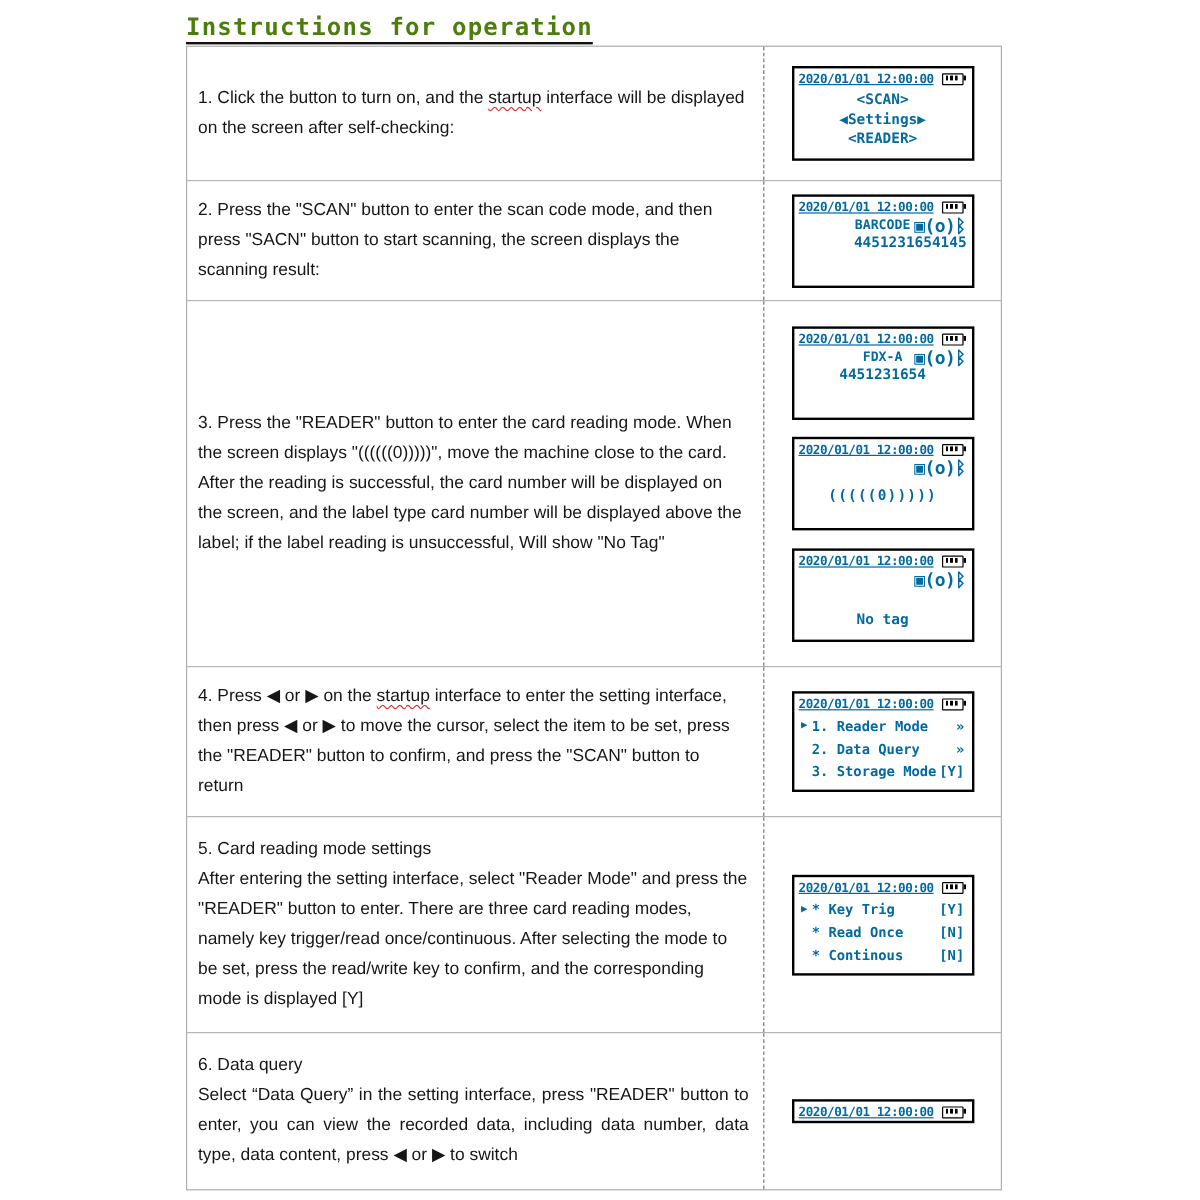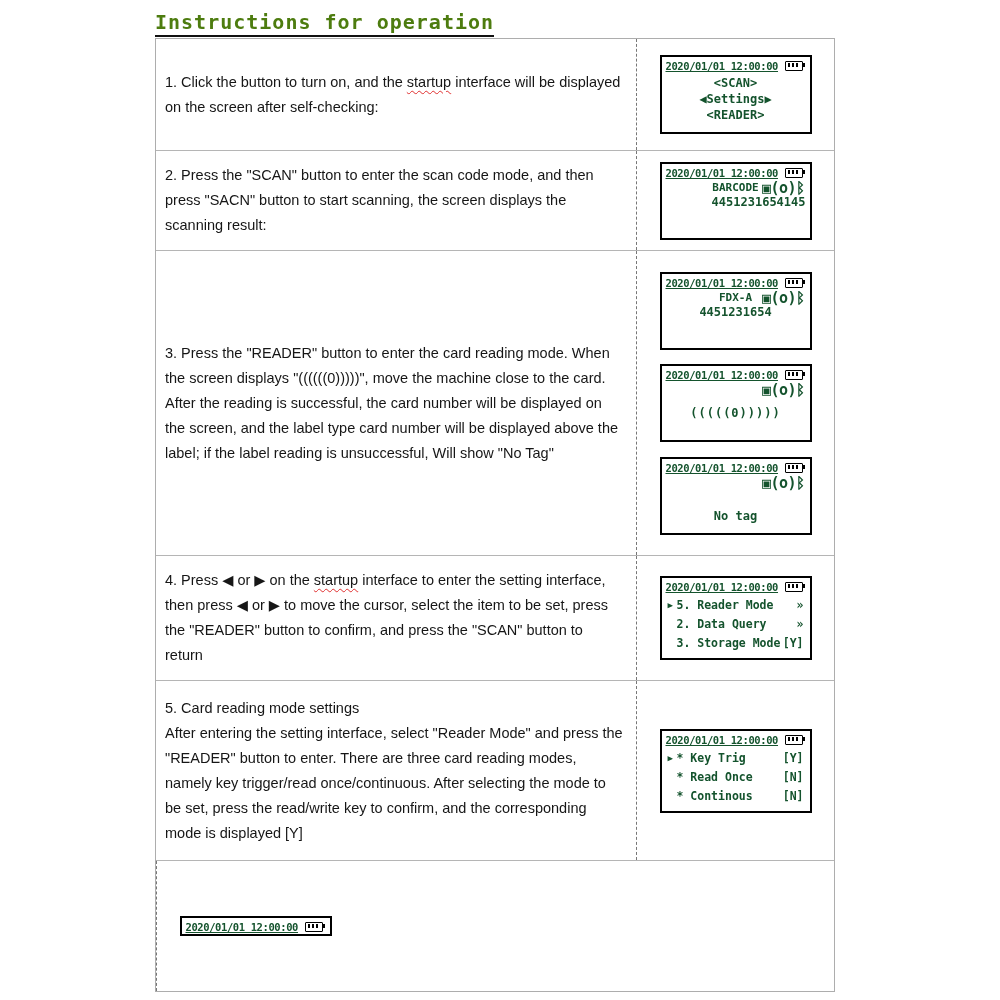--- a/index.html
+++ b/index.html
@@ -18,21 +18,21 @@
   .txt{margin:0;font-size:14.5px;line-height:25px;letter-spacing:0;}
   .justify{text-align:justify;}
   .block{display:block;}
   .sq{text-decoration:underline;text-decoration-style:wavy;text-decoration-color:#e03030;text-decoration-thickness:1px;text-underline-offset:3px;}
 
   .cell-screens{width:198px;box-sizing:border-box;border-left:1px dashed #777;
     display:flex;flex-direction:column;align-items:center;justify-content:center;padding:6px 0;}
   .cell-screens.multi{justify-content:space-evenly;}
 
   .screen{width:152px;border:2px solid #000;box-sizing:border-box;background:#fff;
-    font-family:"DejaVu Sans Mono","DejaVu Sans",monospace;color:#14532d;}
+    font-family:"DejaVu Sans Mono","DejaVu Sans",monospace;color:#0369a1;}
   .scr-head{display:flex;align-items:center;justify-content:space-between;padding:3px 4px 1px 4px;}
   .scr-date{font-size:10.5px;font-weight:bold;letter-spacing:-0.4px;text-decoration:underline;white-space:nowrap;}
   .batt{position:relative;width:16px;height:8px;border:1px solid #000;border-radius:1px;display:inline-block;flex:0 0 auto;margin-right:3px;
     background:repeating-linear-gradient(90deg,#000 0 2px,transparent 2px 4px);background-size:10px 4px;background-position:2px 1px;background-repeat:no-repeat;}
   .batt::after{content:"";position:absolute;right:-3px;top:1px;width:2px;height:4px;background:#000;}
 
   .scr-body{min-height:52px;padding:1px 4px 5px 4px;box-sizing:content-box;font-size:12px;}
   .lines-center{text-align:center;font-weight:bold;line-height:16px;padding-top:2px;}
   .status-row{position:relative;text-align:center;font-size:11px;font-weight:bold;line-height:14px;min-height:14px;}
   .st-icons{position:absolute;right:1px;top:0;font-size:15px;letter-spacing:-0.5px;}
@@ -139,21 +139,21 @@
     </div>
     <div class="cell-screens">
       <div class="screen">
         <div class="scr-head">
           <span class="scr-date">2020/01/01 12:00:00</span>
           <span class="batt"></span>
         </div>
         <div class="scr-body menu">
           <div class="mline">
               <span class="mcur">▶</span>
-              <span class="mlabel">5. Reader Mode</span>
+              <span class="mlabel">1. Reader Mode</span>
               <span class="mtail">»</span>
             </div>
           <div class="mline">
               <span class="mcur"></span>
               <span class="mlabel">2. Data Query</span>
               <span class="mtail">»</span>
             </div>
           <div class="mline">
               <span class="mcur"></span>
               <span class="mlabel">3. Storage Mode</span>
@@ -189,20 +189,23 @@
               <span class="mcur"></span>
               <span class="mlabel">* Continous</span>
               <span class="mtail">[N]</span>
             </div>
         </div>
       </div>
     </div>
   </div>
 
   <div class="row r6">
+    <div class="cell-text">
+      <p class="txt justify"><span class="block">6. Data query</span><span>Select “Data Query” in the setting interface, press "READER" button to enter, you can view the recorded data, including data number, data type, data content, press ◀  or ▶  to switch</span></p>
+    </div>
     <div class="cell-screens">
       <div class="screen">
         <div class="scr-head">
           <span class="scr-date">2020/01/01 12:00:00</span>
           <span class="batt"></span>
         </div>
       </div>
     </div>
   </div>
 

